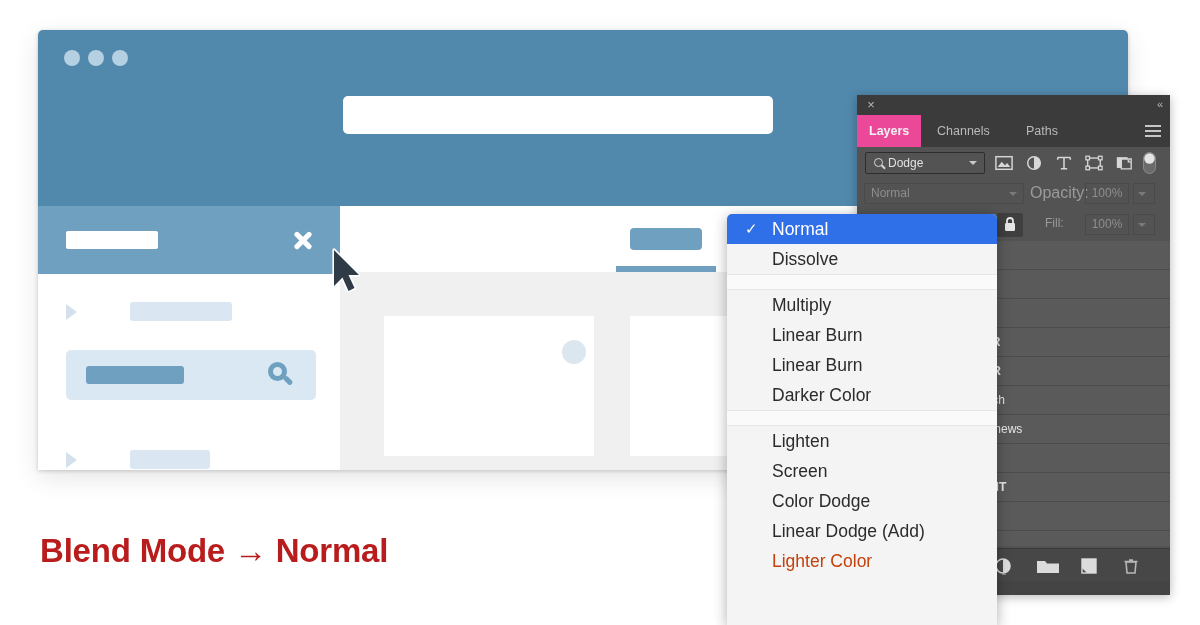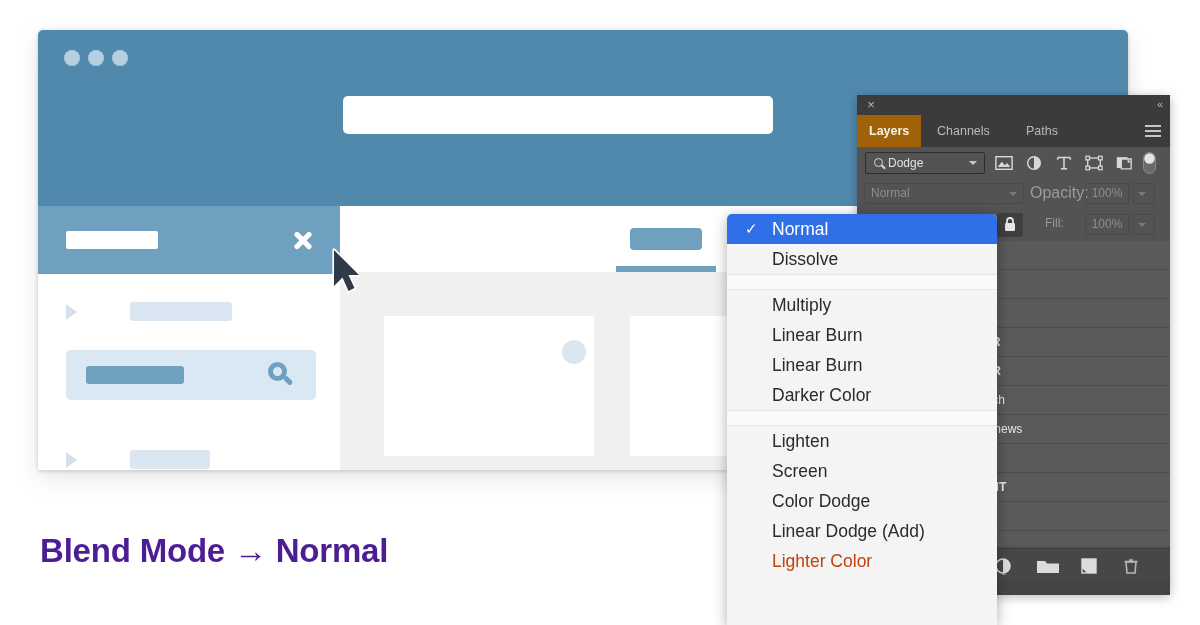--- a/index.html
+++ b/index.html
@@ -103,21 +103,21 @@
     box-shadow: 0 2px 10px rgba(0,0,0,0.28);
     font-family: "Liberation Sans", sans-serif;
     z-index: 10;
   }
   .ps-titlebar { position:absolute; left:0; top:0; width:100%; height:20px; background:#3b3b3b; }
   .ps-close { position:absolute; left:8px; top:4px; width:12px; height:12px; color:#b8b8b8; font-size:13px; line-height:12px; text-align:center; }
   .ps-collapse { position:absolute; right:8px; top:3px; color:#b8b8b8; font-size:11px; letter-spacing:-1px; }
 
   .ps-tabs { position:absolute; left:0; top:20px; width:100%; height:32px; background:#3b3b3b; }
   .ps-tab { position:absolute; top:0; height:32px; line-height:32px; font-size:12.5px; color:#b9b9b9; padding:0 12px; }
-  .ps-tab.active { background:#a16207; color:#f2f2f2; font-weight:bold; }
+  .ps-tab.active { background:#ec4899; color:#f2f2f2; font-weight:bold; }
   .ps-menu-icon { position:absolute; right:9px; top:10px; width:16px; height:12px; }
   .ps-menu-icon i { display:block; height:2px; background:#c6c6c6; margin-bottom:3px; }
 
   .ps-filter { position:absolute; left:0; top:52px; width:100%; height:32px; background:#535353; }
   .kind-select {
     position:absolute; left:8px; top:5px; width:120px; height:22px;
     background:#535353; border:1px solid #2d2d2d; border-radius:2px;
     color:#e0e0e0; font-size:12px; line-height:20px;
   }
   .kind-mag { position:absolute; left:8px; top:5px; width:9px; height:9px; border:1.6px solid #d5d5d5; border-radius:50%; }
@@ -163,21 +163,21 @@
   }
   .dd-item { height:30px; line-height:30px; padding-left:45px; font-size:17.5px; color:#2b2b2b; }
   .dd-item.selected { background:#2f6fe8; color:#ffffff; }
   .dd-item.fading { color:#c2410c; }
   .dd-check { position:absolute; left:18px; font-size:15px; }
   .dd-gap { height:16px; background:#fafafa; border-top:1px solid #e6e6e6; border-bottom:1px solid #e6e6e6; }
 
   
   .caption {
     position:absolute; left:40px; top:532px;
-    font-size:33px; font-weight:bold; color:#4c1d95; letter-spacing:-0.2px;
+    font-size:33px; font-weight:bold; color:#b91c1c; letter-spacing:-0.2px;
   }
 </style>
 </head>
 <body>
 
 <div id="stage">
 
   <div class="browser">
     <div class="browser-chrome">
       <span class="dot d1"></span>

